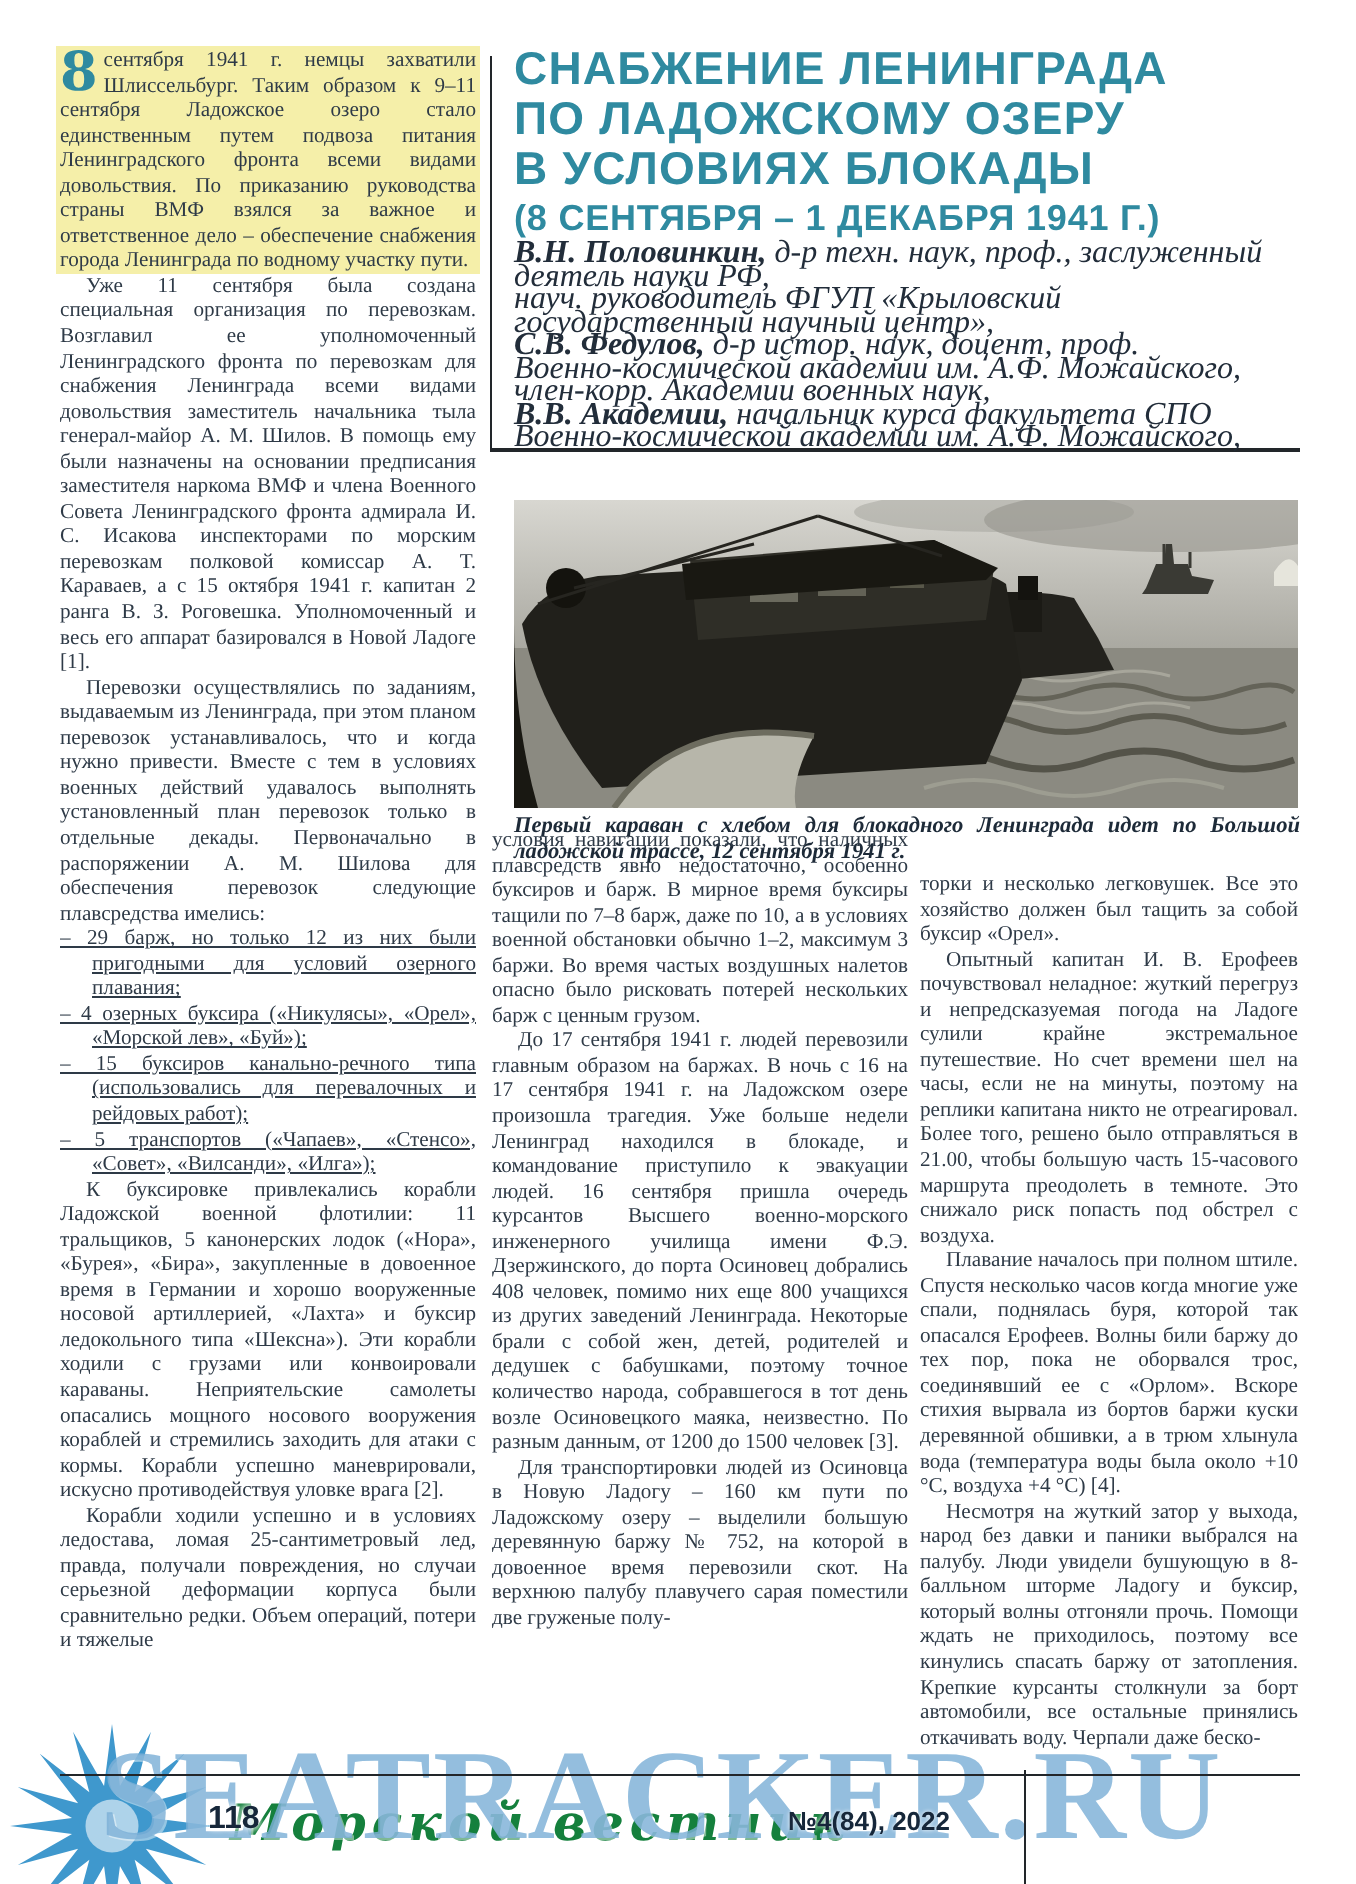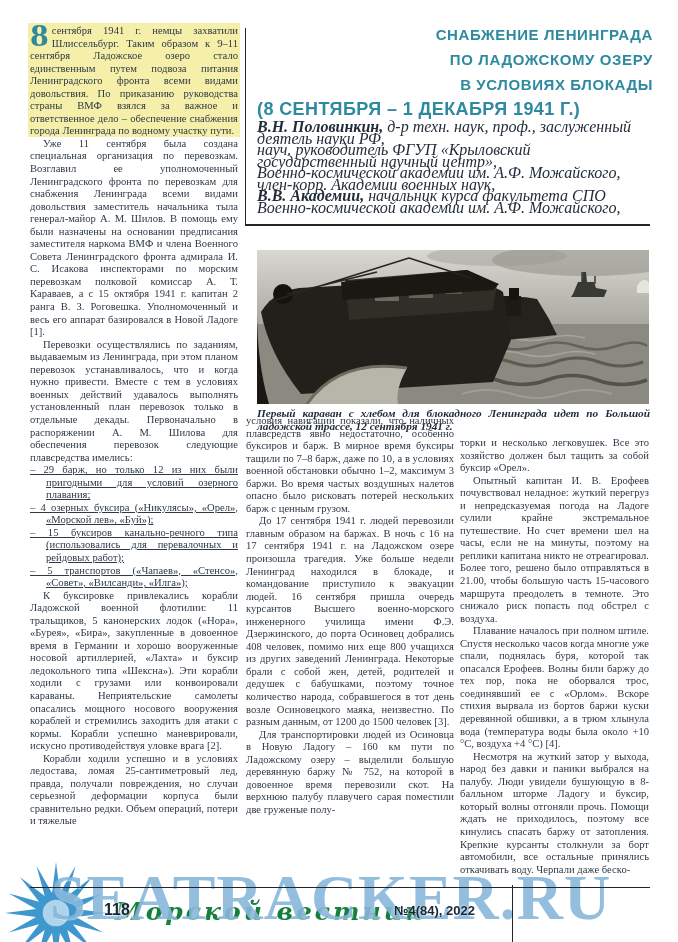--- a/index.html
+++ b/index.html
@@ -23,21 +23,21 @@
   }
   
   .rule{position:absolute;background:#22262a;}
   #vrule-title{left:245px;top:28px;width:1px;height:197px;}
   #hrule-authors{left:245px;top:224px;width:405px;height:2px;}
   #hrule-footer{left:30px;top:887px;width:620px;height:1px;z-index:6;}
   #vrule-footer{left:512px;top:885px;width:1px;height:57px;z-index:6;}
   
   #title-block{position:absolute;left:257px;top:22px;width:396px;z-index:2;
     font-family:"Liberation Sans",sans-serif;font-weight:bold;color:#2f8aa0;}
-  .title-line{font-size:15px;line-height:25px;letter-spacing:.6px;text-align:right;}
+  .title-line{font-size:23px;line-height:25px;letter-spacing:.6px;}
   .title-sub{font-size:18px;line-height:24px;letter-spacing:.4px;}
   #authors{position:absolute;left:257px;top:121px;width:396px;z-index:2;
     font-style:italic;font-size:16px;line-height:11.5px;color:#222d3a;}
   #authors .b{font-weight:bold;}
   
   #photo{position:absolute;left:257px;top:250px;width:392px;height:154px;z-index:2;background:#9a9993;}
   #caption{position:absolute;left:257px;top:407px;width:393px;z-index:2;
     font-weight:bold;font-style:italic;font-size:11.3px;line-height:12.6px;
     text-align:justify;color:#1d2a38;}
   
@@ -82,20 +82,21 @@
   <div id="title-block">
     <div class="title-line">СНАБЖЕНИЕ ЛЕНИНГРАДА</div>
     <div class="title-line">ПО ЛАДОЖСКОМУ ОЗЕРУ</div>
     <div class="title-line">В УСЛОВИЯХ БЛОКАДЫ</div>
     <div class="title-sub">(8 СЕНТЯБРЯ – 1 ДЕКАБРЯ 1941 Г.)</div>
   </div>
 
   <div id="authors">
     <div><span class="b">В.Н. Половинкин,</span><span> д-р техн. наук, проф., заслуженный деятель науки РФ,</span></div>
     <div><span class="b"></span><span>науч. руководитель ФГУП «Крыловский государственный научный центр»,</span></div>
+    <div><span class="b">С.В. Федулов,</span><span> д-р истор. наук, доцент, проф.</span></div>
     <div><span class="b"></span><span>Военно-космической академии им. А.Ф. Можайского,</span></div>
     <div><span class="b"></span><span>член-корр. Академии военных наук,</span></div>
     <div><span class="b">В.В. Академии,</span><span> начальник курса факультета СПО</span></div>
     <div><span class="b"></span><span>Военно-космической академии им. А.Ф. Можайского,</span></div>
   </div>
 
   <div id="photo">
     <svg width="392" height="154" viewBox="0 0 392 154" xmlns="http://www.w3.org/2000/svg">
       <defs>
         <linearGradient id="sky" x1="0" y1="0" x2="0" y2="1">

